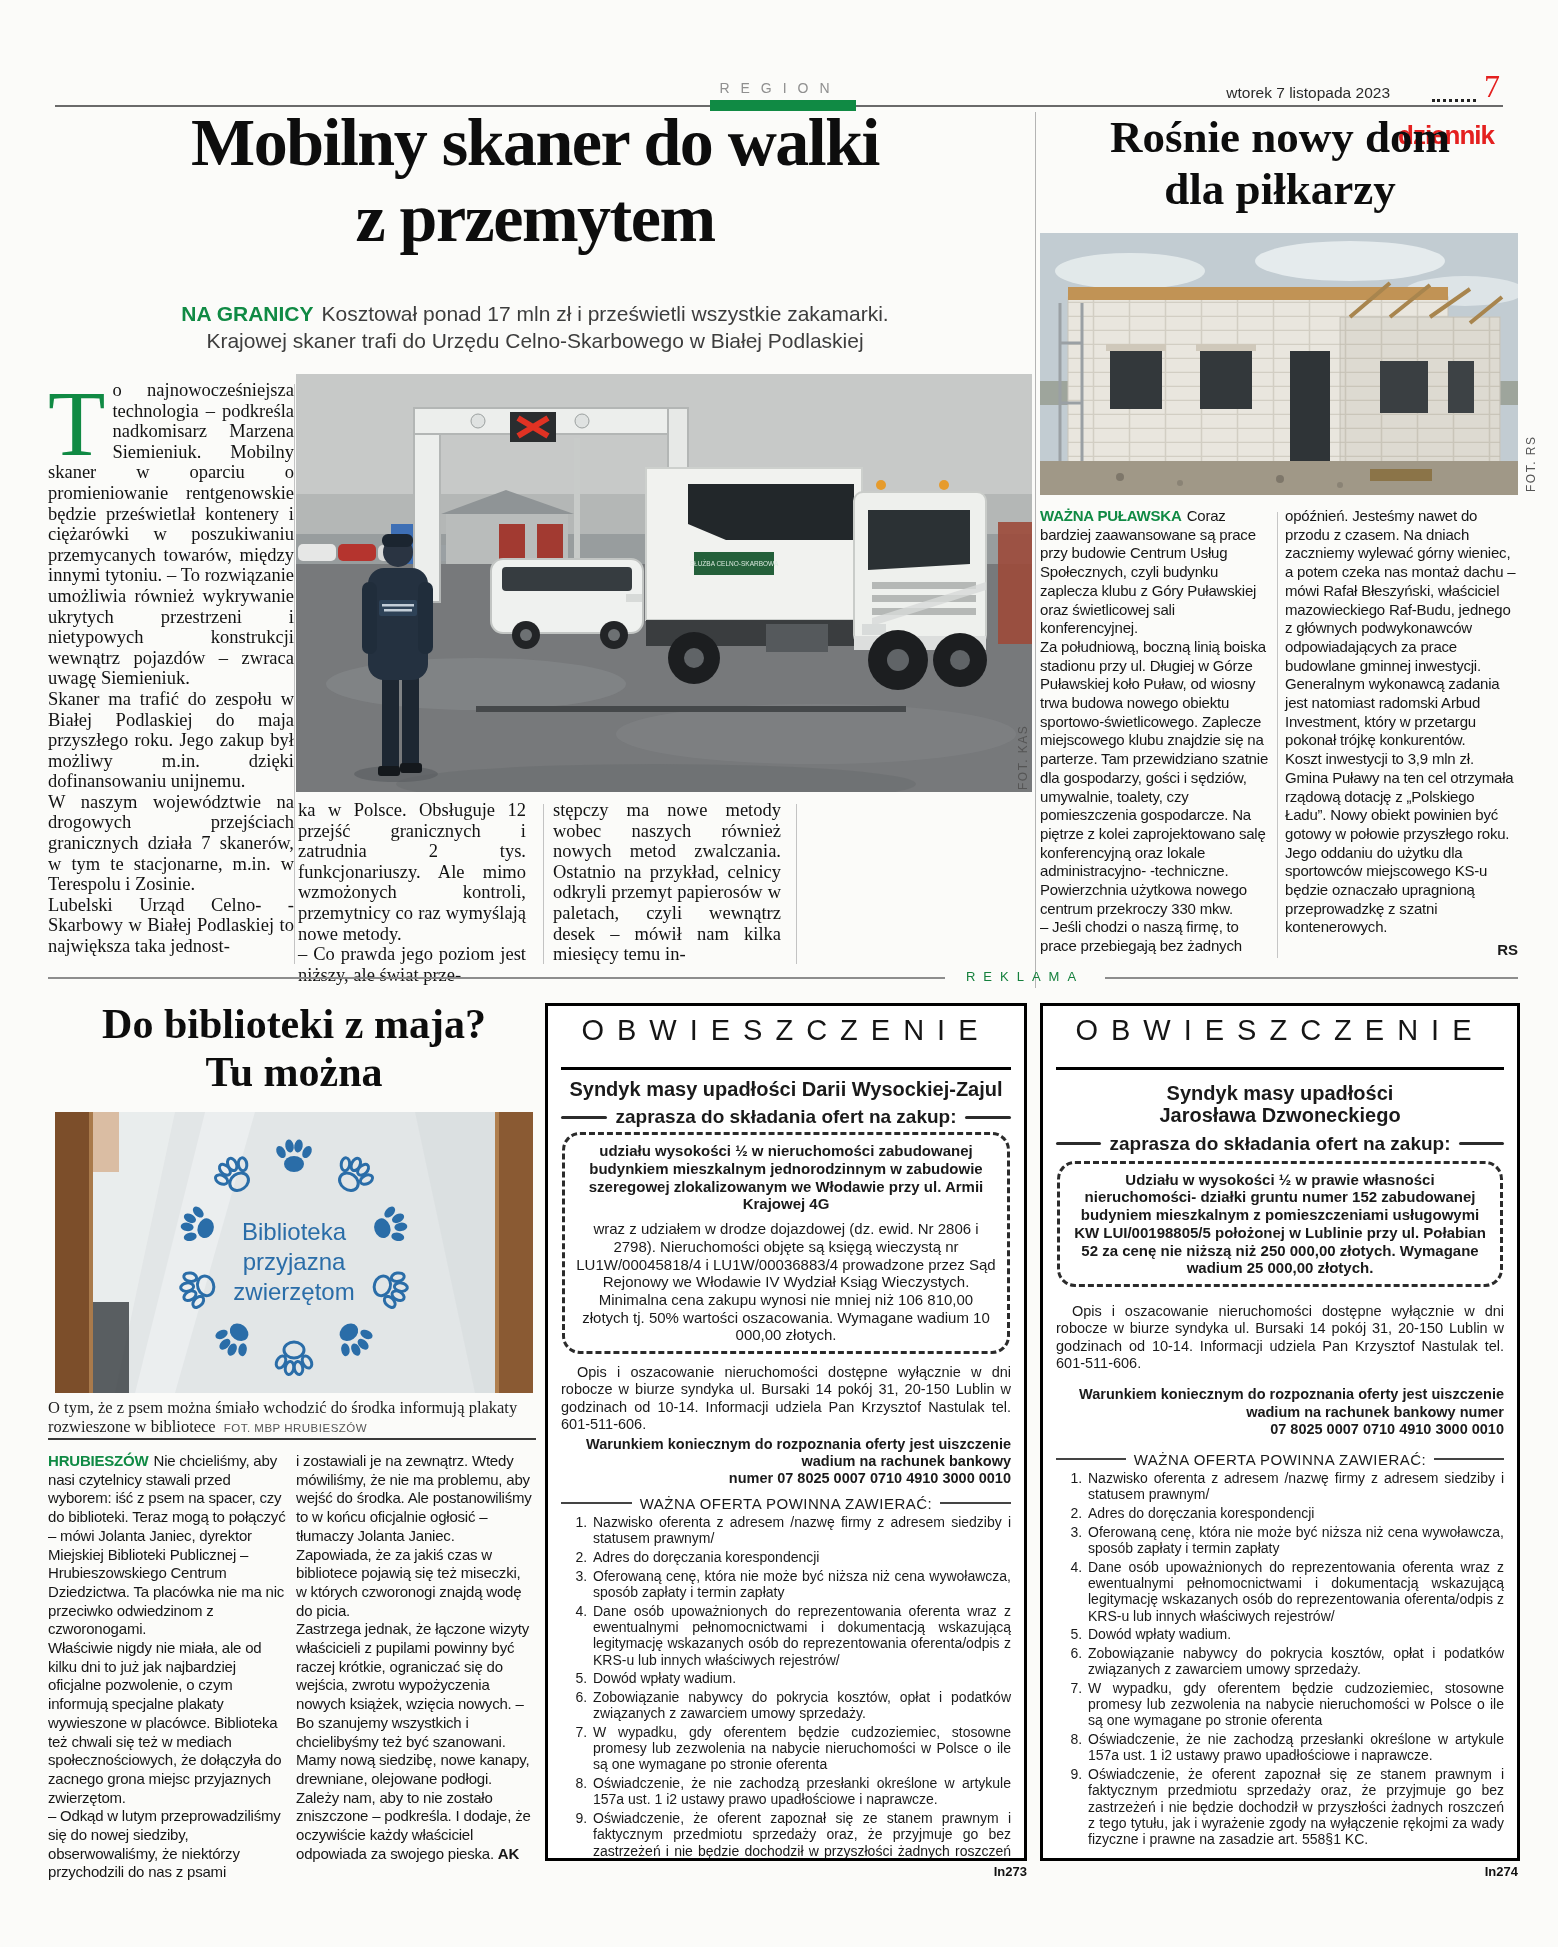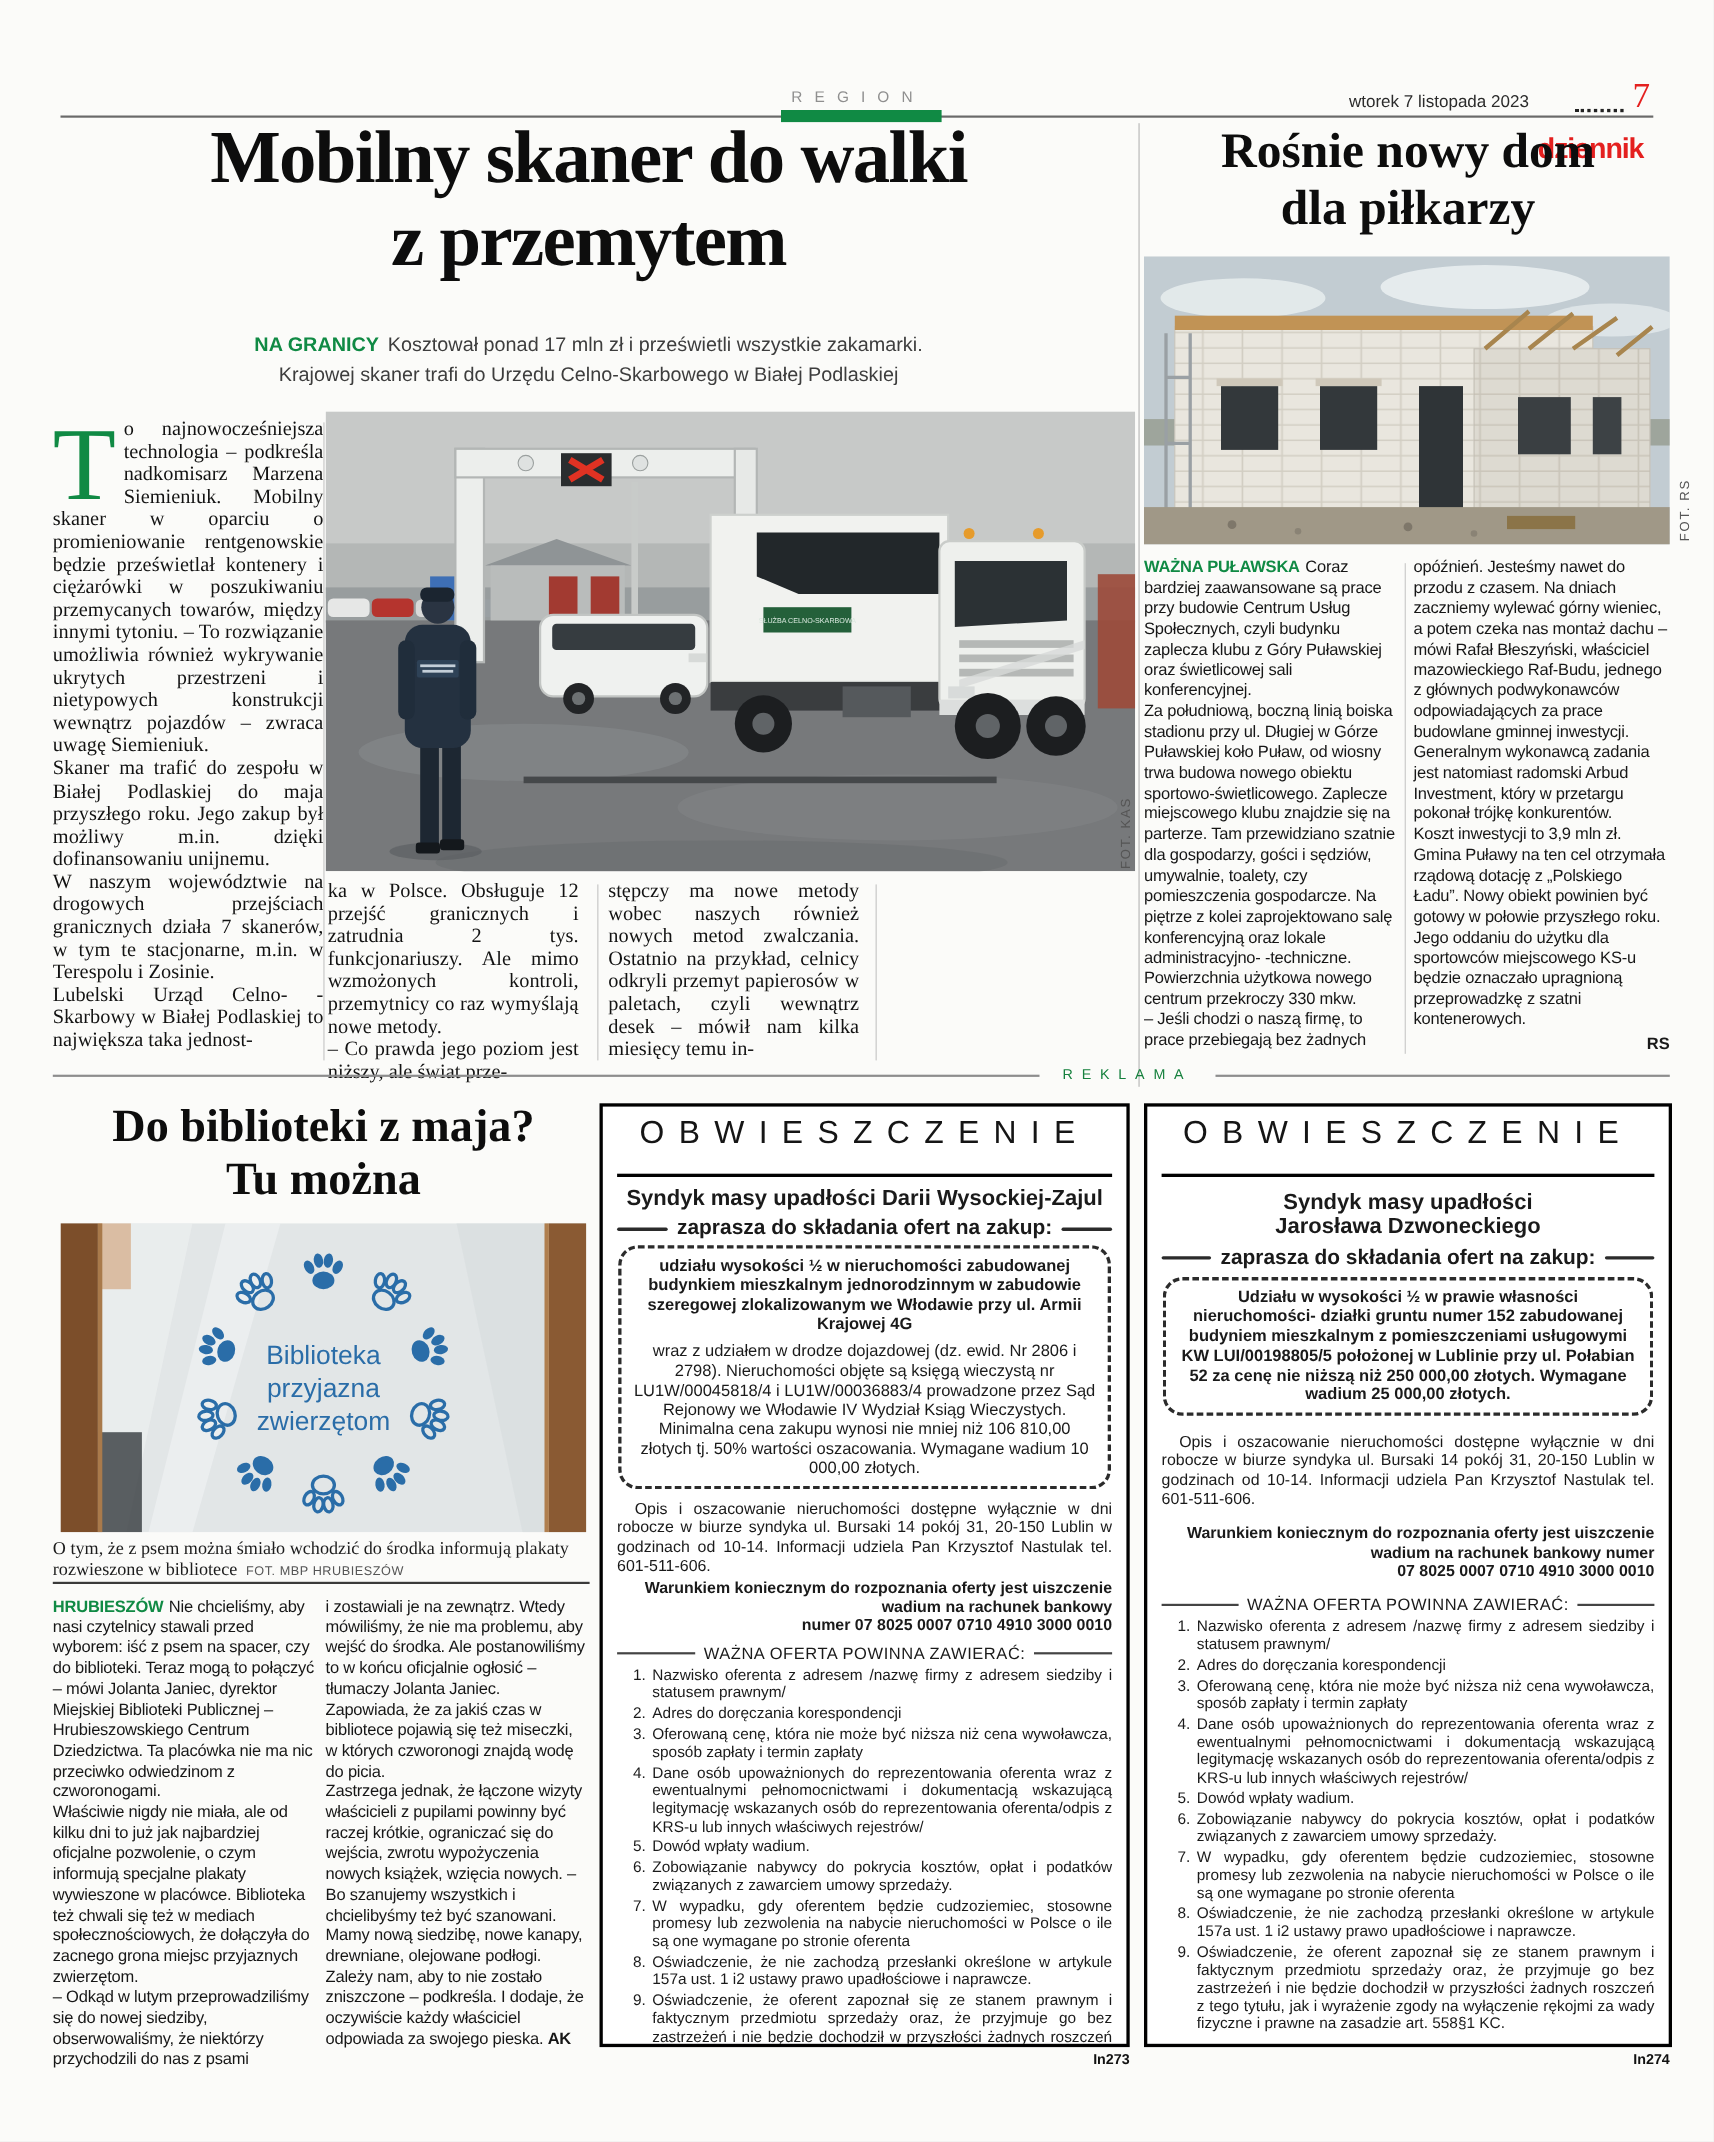--- a/index.html
+++ b/index.html
@@ -15,21 +15,21 @@
   .header-rule{left:55px;top:105px;width:1448px;height:2px;background:#6a6a6a;}
   .green-bar{left:710px;top:100px;width:146px;height:11px;background:#108a44;}
   .issue-date{left:1140px;top:84px;width:250px;text-align:right;font-size:15.5px;color:#2b2b2b;}
   .logo{left:1398px;top:72px;font-size:26px;font-weight:bold;color:#e4201f;letter-spacing:-1px;margin-top:48px;}
   .logo-sub{left:1432px;top:99px;width:44px;height:0;border-bottom:3px dotted #222;}
   .page-num{left:1484px;top:68px;font-size:32px;color:#e4201f;font-family:"Liberation Serif",serif;}
 
   
   .main-headline{left:85px;top:104px;width:900px;text-align:center;font-weight:700;
     font-size:68px;line-height:1.12;letter-spacing:-1.5px;color:#0d0d0d;}
-  .main-lead{left:85px;top:300px;width:900px;text-align:center;font-size:18px;line-height:27px;color:#3d3d3d;}
+  .main-lead{left:85px;top:300px;width:900px;text-align:center;font-size:21px;line-height:27px;color:#3d3d3d;}
   .main-lead .kick{color:#108a44;font-weight:bold;margin-right:8px;}
   .v-divider{left:1035px;top:112px;width:1px;height:876px;background:#b4b4b4;}
 
   .serif-col{font-size:18.5px;line-height:20.6px;text-align:justify;color:#121212;
     font-family:"Liberation Serif",serif;}
   .mcol1{left:48px;top:380px;width:246px;height:628px;}
   .dropcap{float:left;font-size:94px;line-height:78px;color:#108a44;padding:4px 7px 0 0;
     font-family:"Liberation Serif",serif;}
   .mcol2{left:298px;top:800px;width:228px;height:175px;}
   .mcol3{left:553px;top:800px;width:228px;height:175px;}

